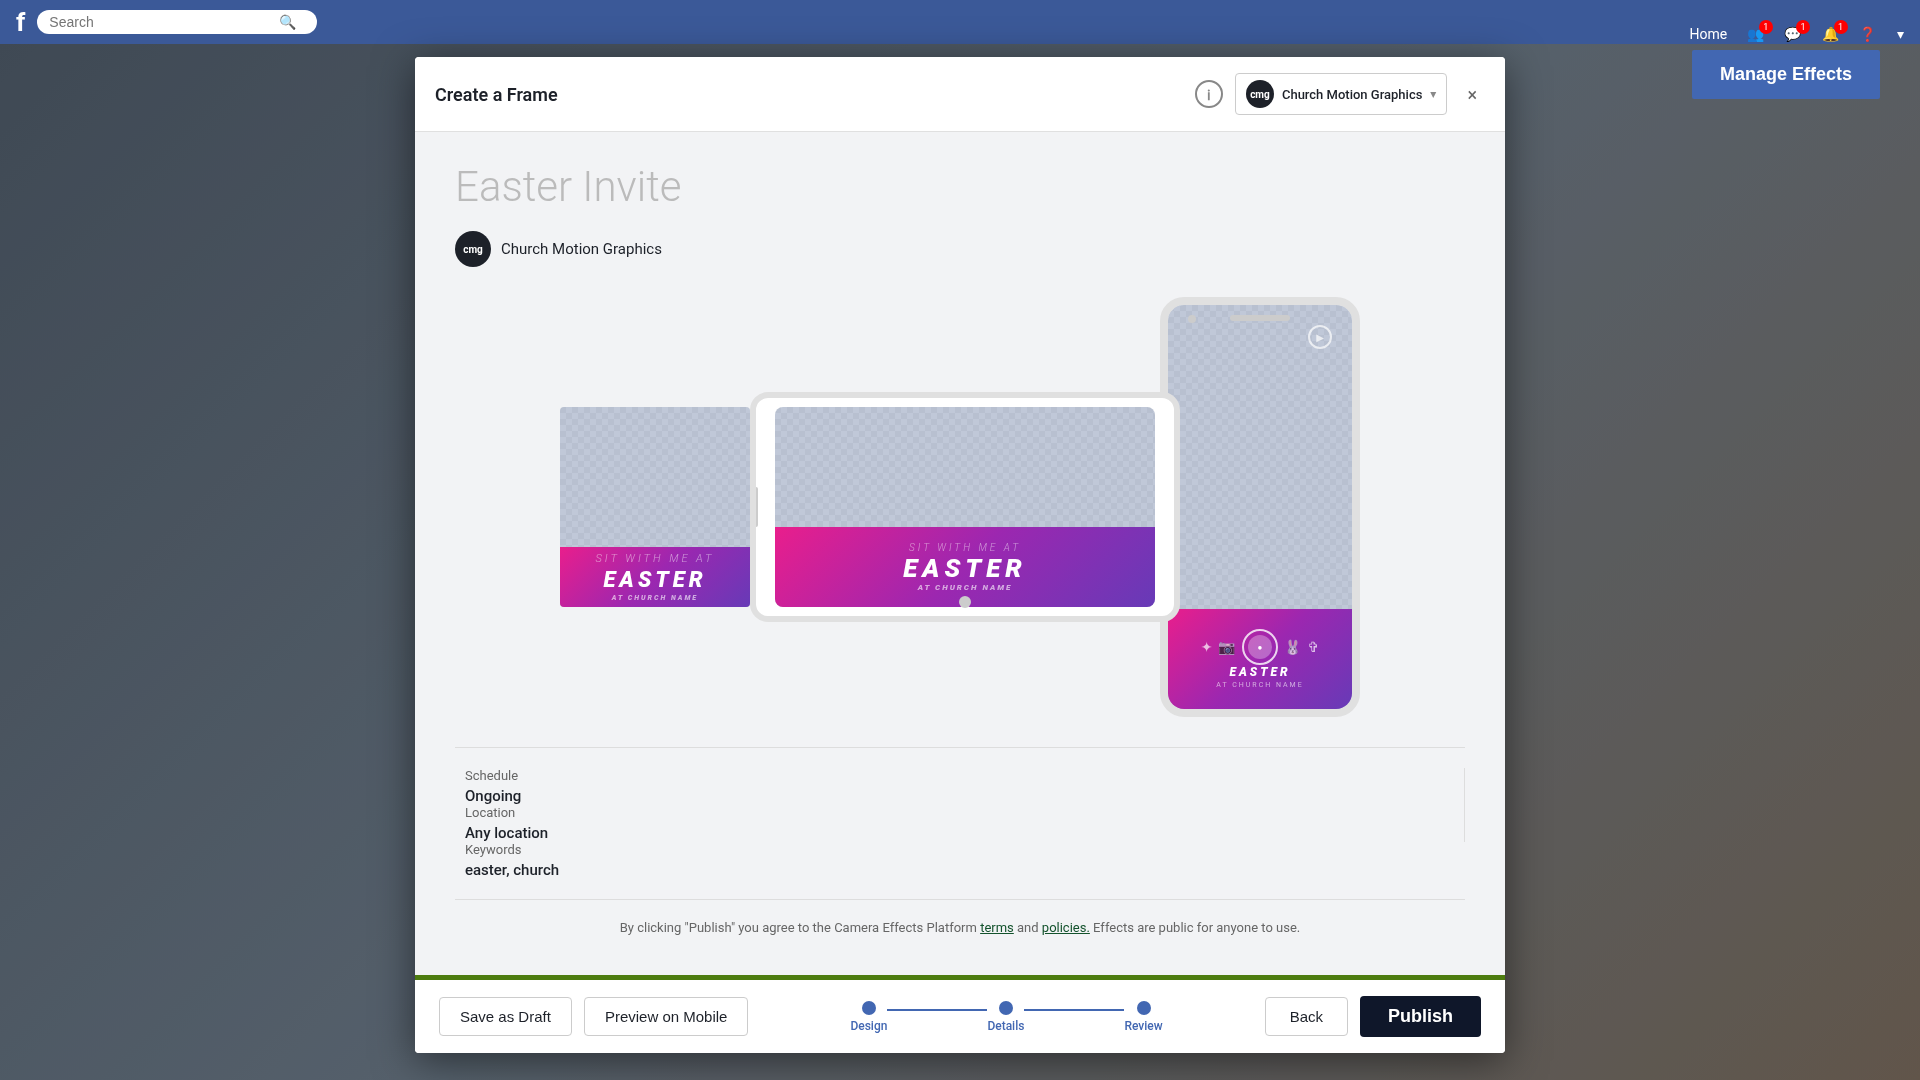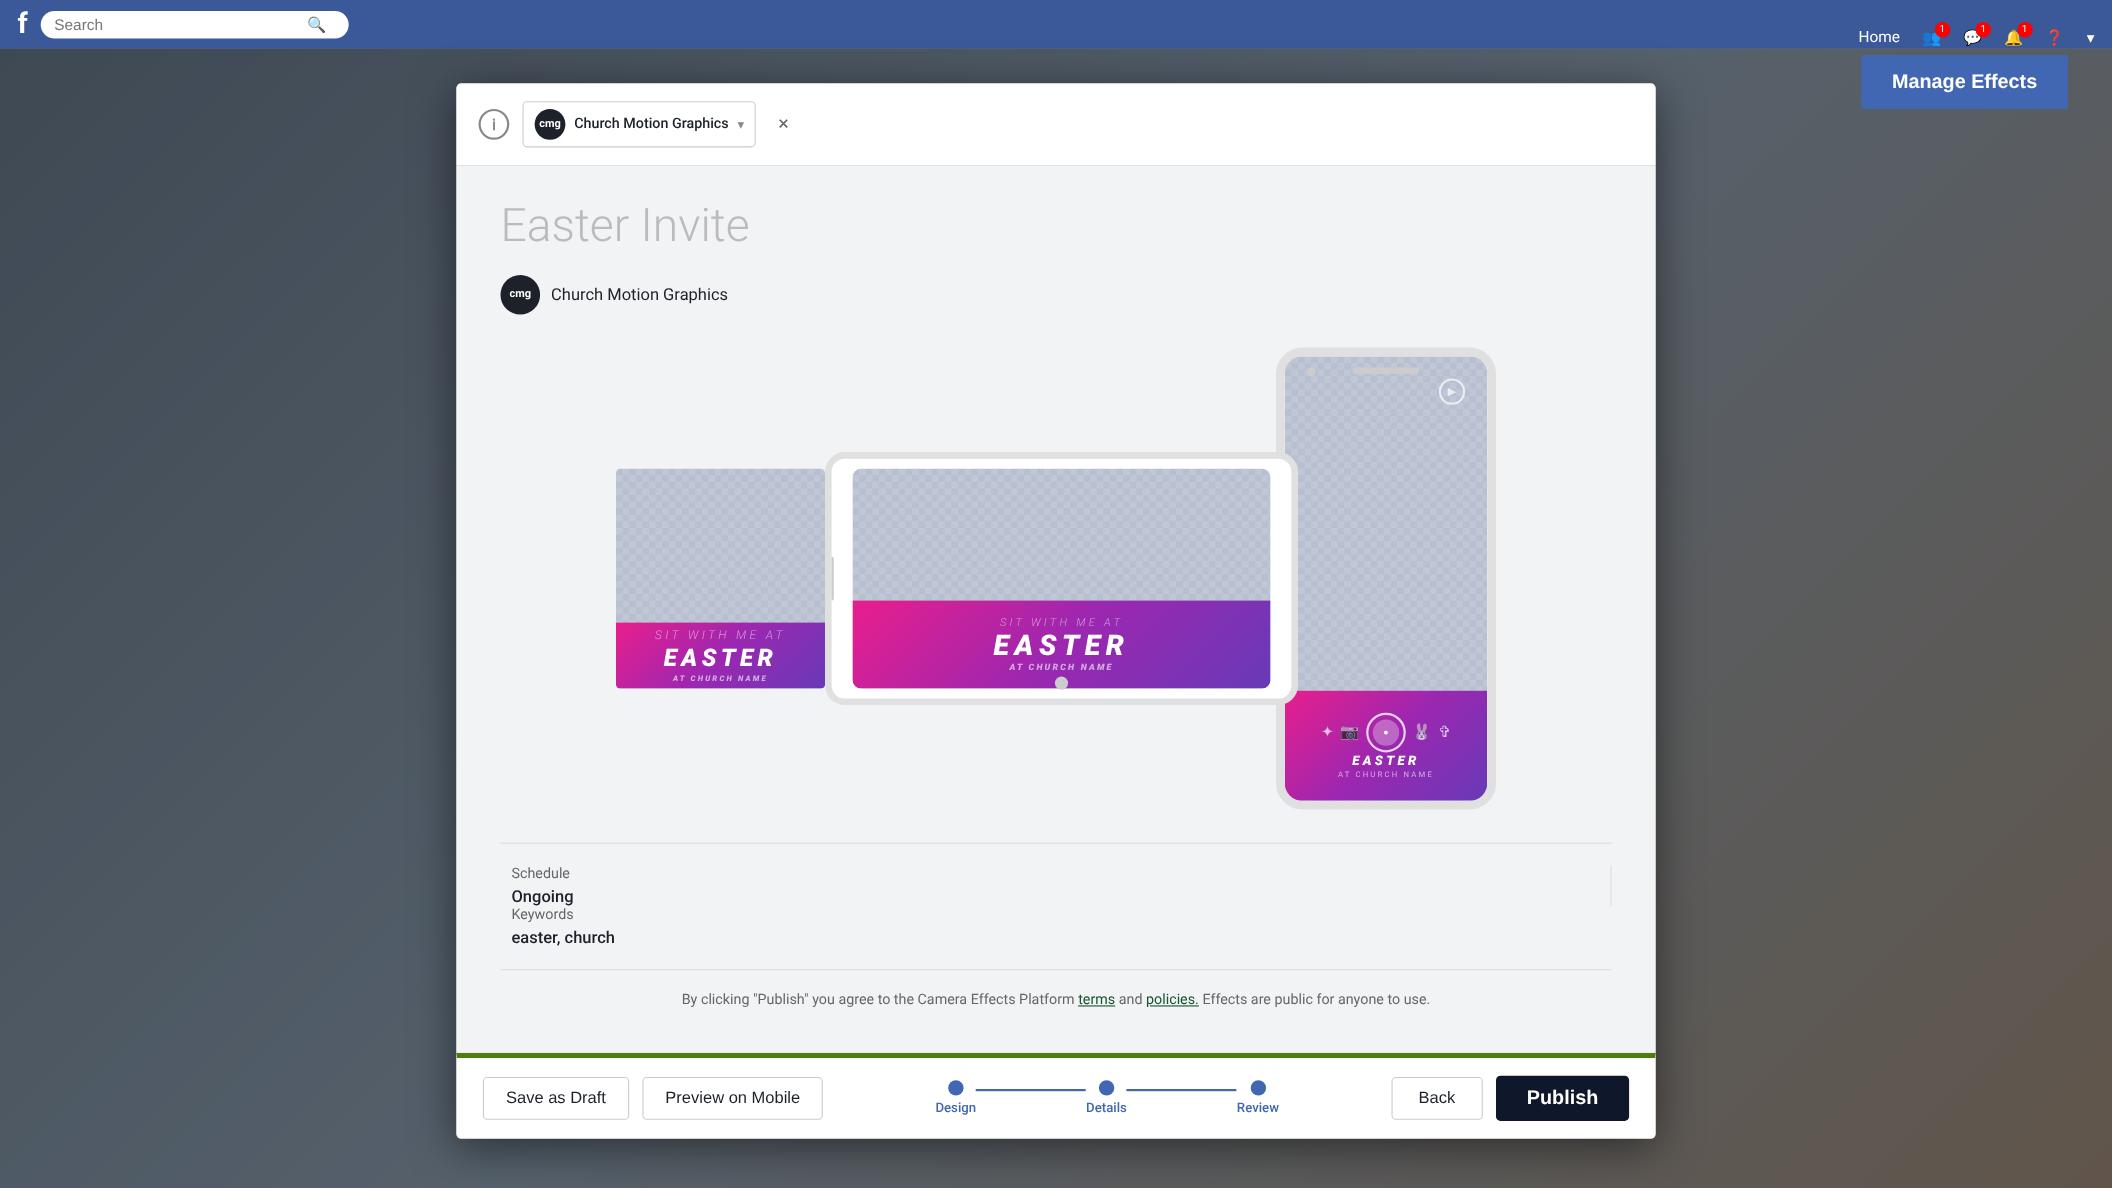--- a/index.html
+++ b/index.html
@@ -549,20 +549,21 @@
 </div>
 
 <div class="bg-content"></div>
 
 <button class="manage-effects-btn">Manage Effects</button>
 
 <div class="modal-overlay">
   <div class="modal">
 
     <div class="modal-header">
+      <span class="modal-title">Create a Frame</span>
       <div class="header-right">
         <div class="info-icon">ℹ</div>
         <div class="account-selector">
           <div class="account-avatar">cmg</div>
           <span class="account-name">Church Motion Graphics</span>
           <span class="account-chevron">▾</span>
         </div>
         <span class="close-btn">×</span>
       </div>
     </div>
@@ -627,20 +628,24 @@
         </div>
 
       </div>
 
       <div class="info-row">
         <div class="info-item">
           <div class="info-label">Schedule</div>
           <div class="info-value">Ongoing</div>
         </div>
         <div class="info-item">
+          <div class="info-label">Location</div>
+          <div class="info-value">Any location</div>
+        </div>
+        <div class="info-item">
           <div class="info-label">Keywords</div>
           <div class="info-value">easter, church</div>
         </div>
       </div>
 
       <div class="policy-text">
         <span>By clicking "Publish" you agree to the Camera Effects Platform </span><a href="#">terms</a><span> and </span><a href="#">policies.</a><span> Effects are public for anyone to use.</span>
       </div>
 
     </div>

